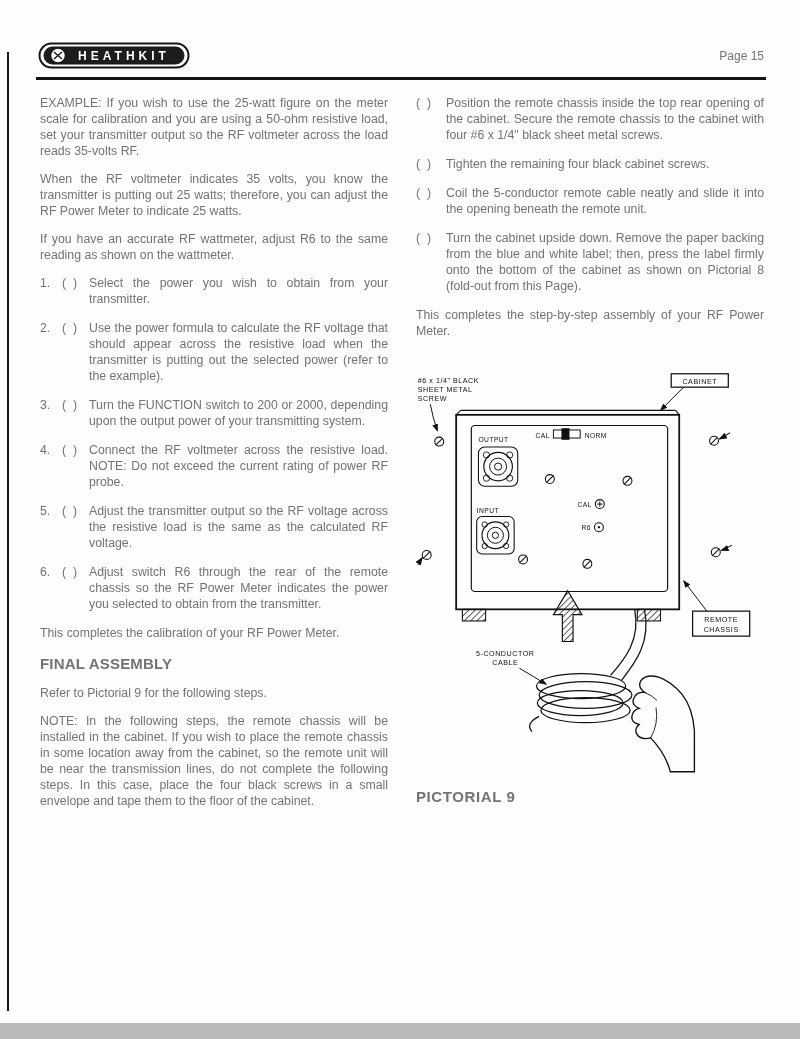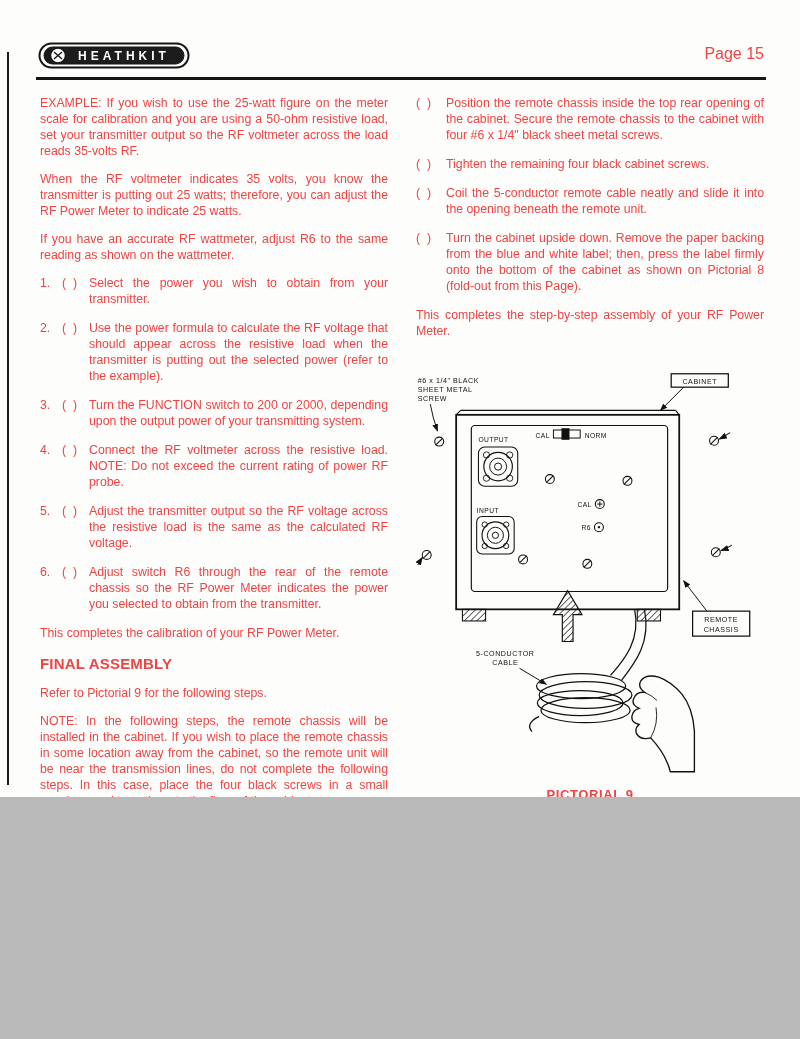--- a/index.html
+++ b/index.html
@@ -1,53 +1,53 @@
 <!DOCTYPE html>
 <html><head>
 <meta charset="utf-8">
 <style>
   * { box-sizing: border-box; margin: 0; padding: 0; }
   html,body { background:#b9b9b9; }
   body { font-family: "Liberation Sans", sans-serif; }
   .page {
     position: relative;
-    width: 800px; height: 797px;
+    width: 800px; height: 1023px;
     margin: 0 auto;
     background: #fdfdfc;
-    color: #ef4444;
+    color: #737373;
     overflow: hidden;
   }
   .scan-edge {
     position: absolute; left: 7px; top: 52px; bottom: 12px;
     width: 2px; background: #1a1a1a;
   }
   .header {
     display: flex; justify-content: space-between; align-items: flex-end;
     padding: 42px 36px 4px 38px;
   }
-  .page-number { font-size: 16px; margin-bottom: 10px; }
+  .page-number { font-size: 12px; margin-bottom: 10px; }
   .rule { margin: 0 34px 0 36px; border-top: 3px solid #151515; }
   .columns {
     display: grid; grid-template-columns: 1fr 1fr; column-gap: 26px;
     padding: 16px 36px 0 40px;
     font-size: 12.3px; line-height: 1.3; gap: 28px;
   }
   .para { text-align: justify; margin-bottom: 12px; }
   .formula { text-align: center; margin: 13px 0 15px; }
   .formula div { margin-bottom: 3px; }
   .steps { margin-top: 3px; }
   .step, .citem { display: flex; margin-bottom: 13px; }
   .step-num { flex: none; width: 22px; }
   .step-check { flex: none; width: 27px; white-space: pre; }
   .citem .step-check { width: 30px; }
   .step-text, .citem-text { flex: 1; text-align: justify; }
   .final-heading { font-size: 15px; font-weight: bold; margin: 4px 0 13px; letter-spacing: 0.2px; }
   .figure { margin-top: 32px; text-align: center; }
   .figure svg { display: block; width: 100%; height: auto; }
-  .caption { text-align: center; font-weight: bold; font-size: 13px; letter-spacing: 0.6px; margin-top: 14px; }
+  .caption { text-align: left; font-weight: bold; font-size: 15px; letter-spacing: 0.6px; margin-top: 14px; }
   .flabel { font-family: "Liberation Sans", sans-serif; font-size: 8px; fill: #111; letter-spacing: 0.6px; }
   .flabel-sm { font-family: "Liberation Sans", sans-serif; font-size: 7.5px; fill: #111; letter-spacing: 0.5px; }
   .logo-text { font-family: "Liberation Sans", sans-serif; font-size: 12px; font-weight: bold; letter-spacing: 4px; fill: #ffffff; }
 </style>
 </head>
 <body>
 
 <div class="page">
   <div class="scan-edge"></div>
 

